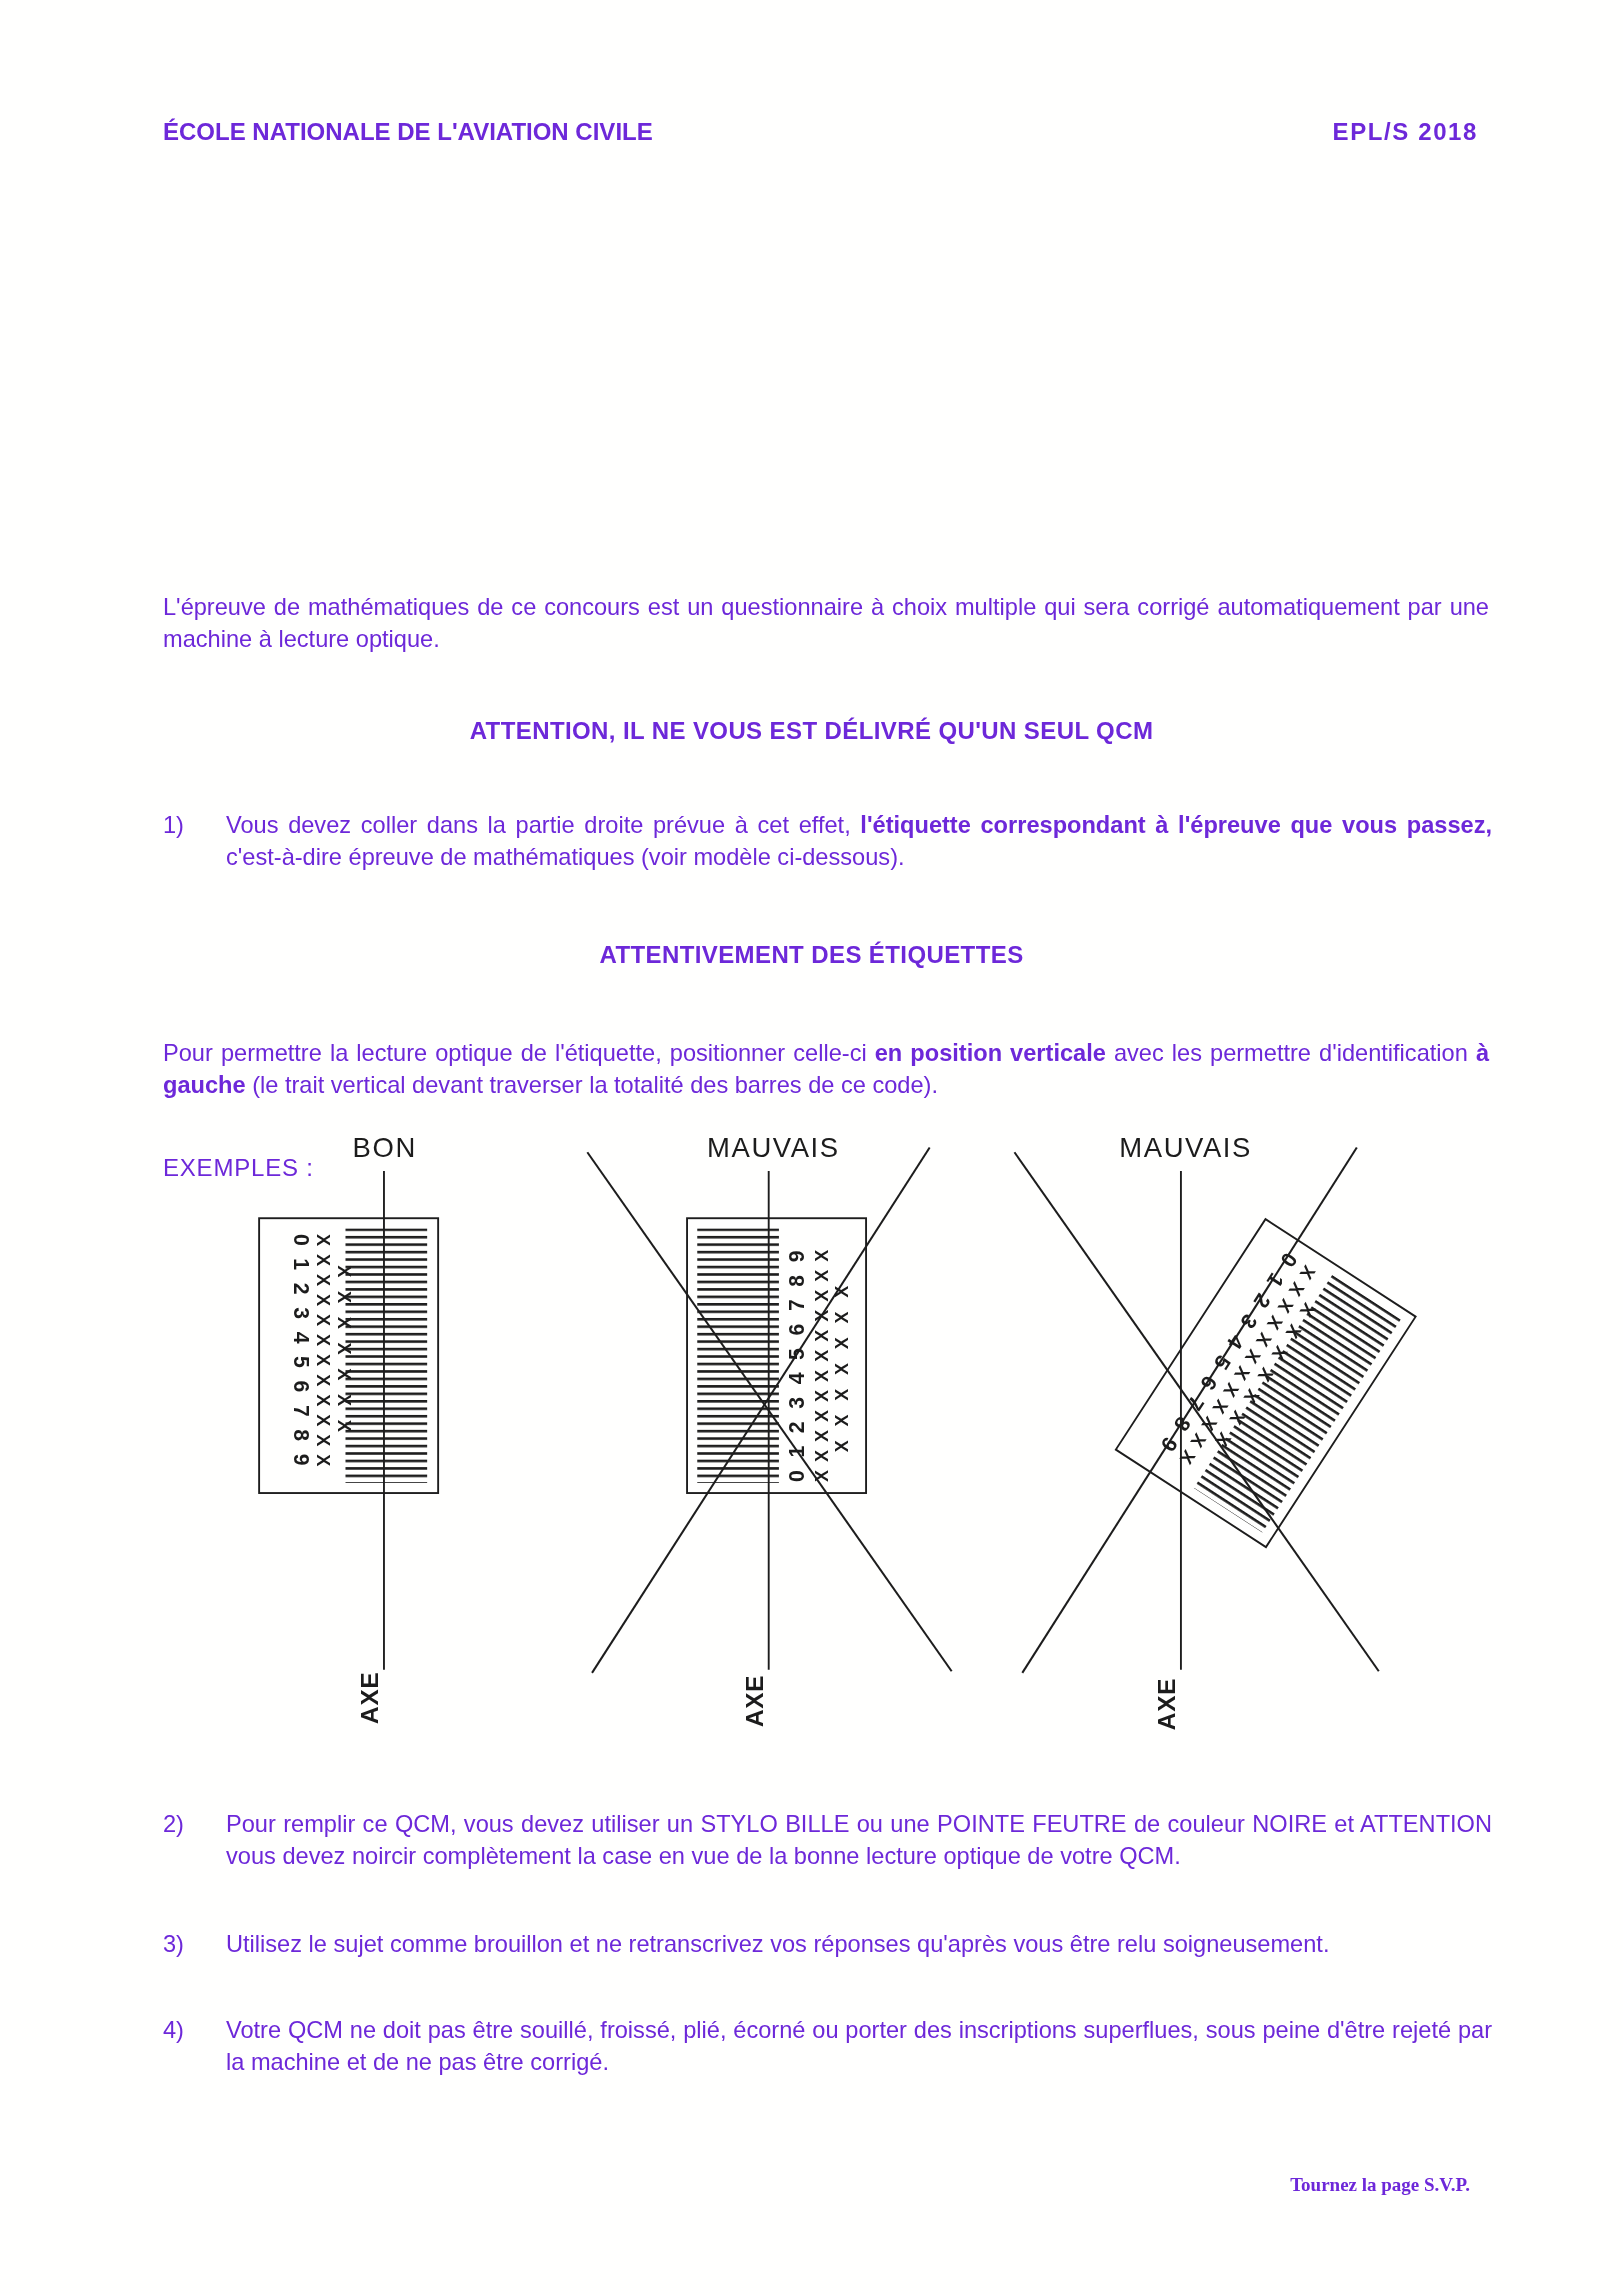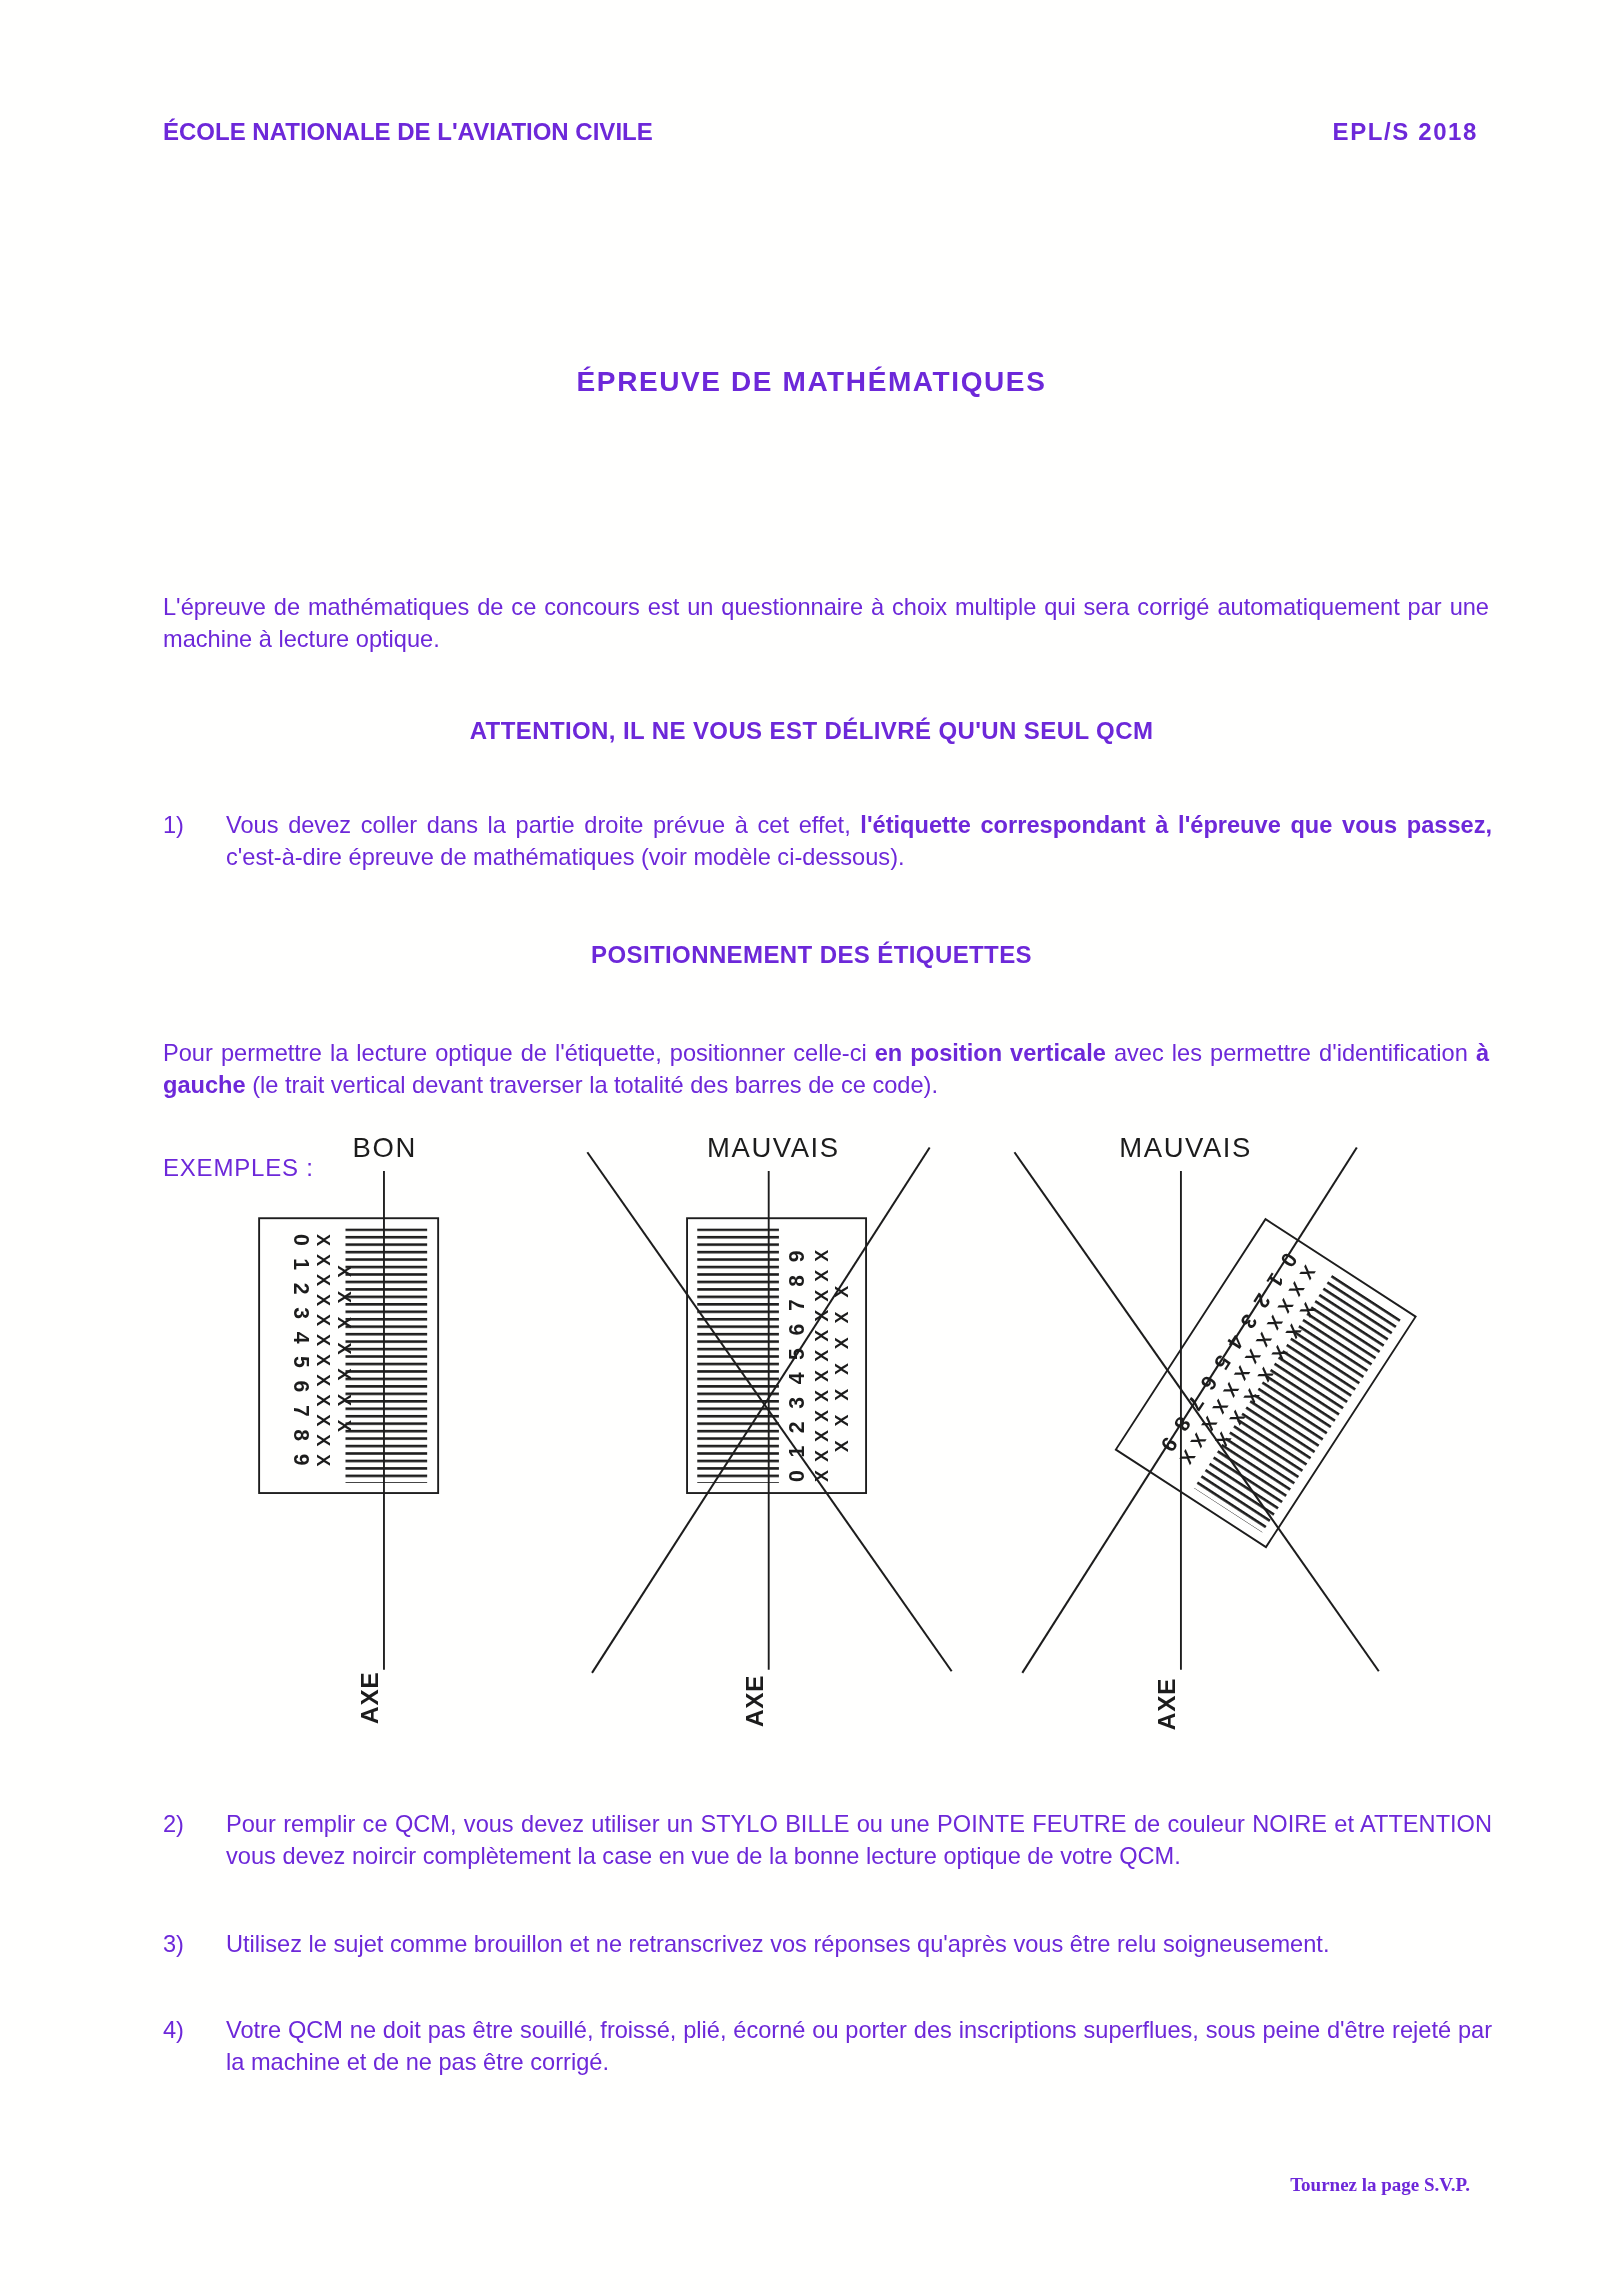--- a/index.html
+++ b/index.html
@@ -59,33 +59,32 @@
 </head>
 <body>
 
 <div class="page">
 
   <header class="abs doc-header">
     <div>ÉCOLE NATIONALE DE L'AVIATION CIVILE</div>
     <div class="exam-code">EPL/S 2018</div>
   </header>
 
-  <h1 class="abs title">ÉPREUVE DE MATHÉMATIQUES</h1>
 
 
   <p class="abs para" style="top:591px;">L'épreuve de mathématiques de ce concours est un questionnaire à choix multiple qui sera corrigé automatiquement par une machine à lecture optique.</p>
 
   <h3 class="abs center-head" style="top:717px;">ATTENTION, IL NE VOUS EST DÉLIVRÉ QU'UN SEUL QCM</h3>
 
   <div class="abs list-item" style="top:809px;">
     <div class="num">1)</div>
     <div class="itext"><span>Vous devez coller dans la partie droite prévue à cet effet, </span><strong>l'étiquette correspondant à l'épreuve que vous passez,</strong><span> c'est-à-dire épreuve de mathématiques (voir modèle ci-dessous).</span></div>
   </div>
 
-  <h3 class="abs center-head" style="top:941px;">POSITIONNEMENT DES ÉTIQUETTES</h3>
+  <h3 class="abs center-head" style="top:941px;">ATTENTIVEMENT DES ÉTIQUETTES</h3>
 
   <p class="abs para" style="top:1037px;"><span>Pour permettre la lecture optique de l'étiquette, positionner celle-ci </span><strong>en position verticale</strong><span> avec les permettre d'identification </span><strong>à gauche</strong><span> (le trait vertical devant traverser la totalité des barres de ce code).</span></p>
 
   <div class="abs examples-heading" style="top:1154px;">EXEMPLES :</div>
 
   <div class="abs diagrams">
     <svg width="1623" height="636" viewBox="0 0 2067 810">
       <defs>
         <pattern id="stripes" width="8" height="9.5" patternUnits="userSpaceOnUse">
           <rect width="8" height="3.3" fill="#1d1d1d"></rect>

